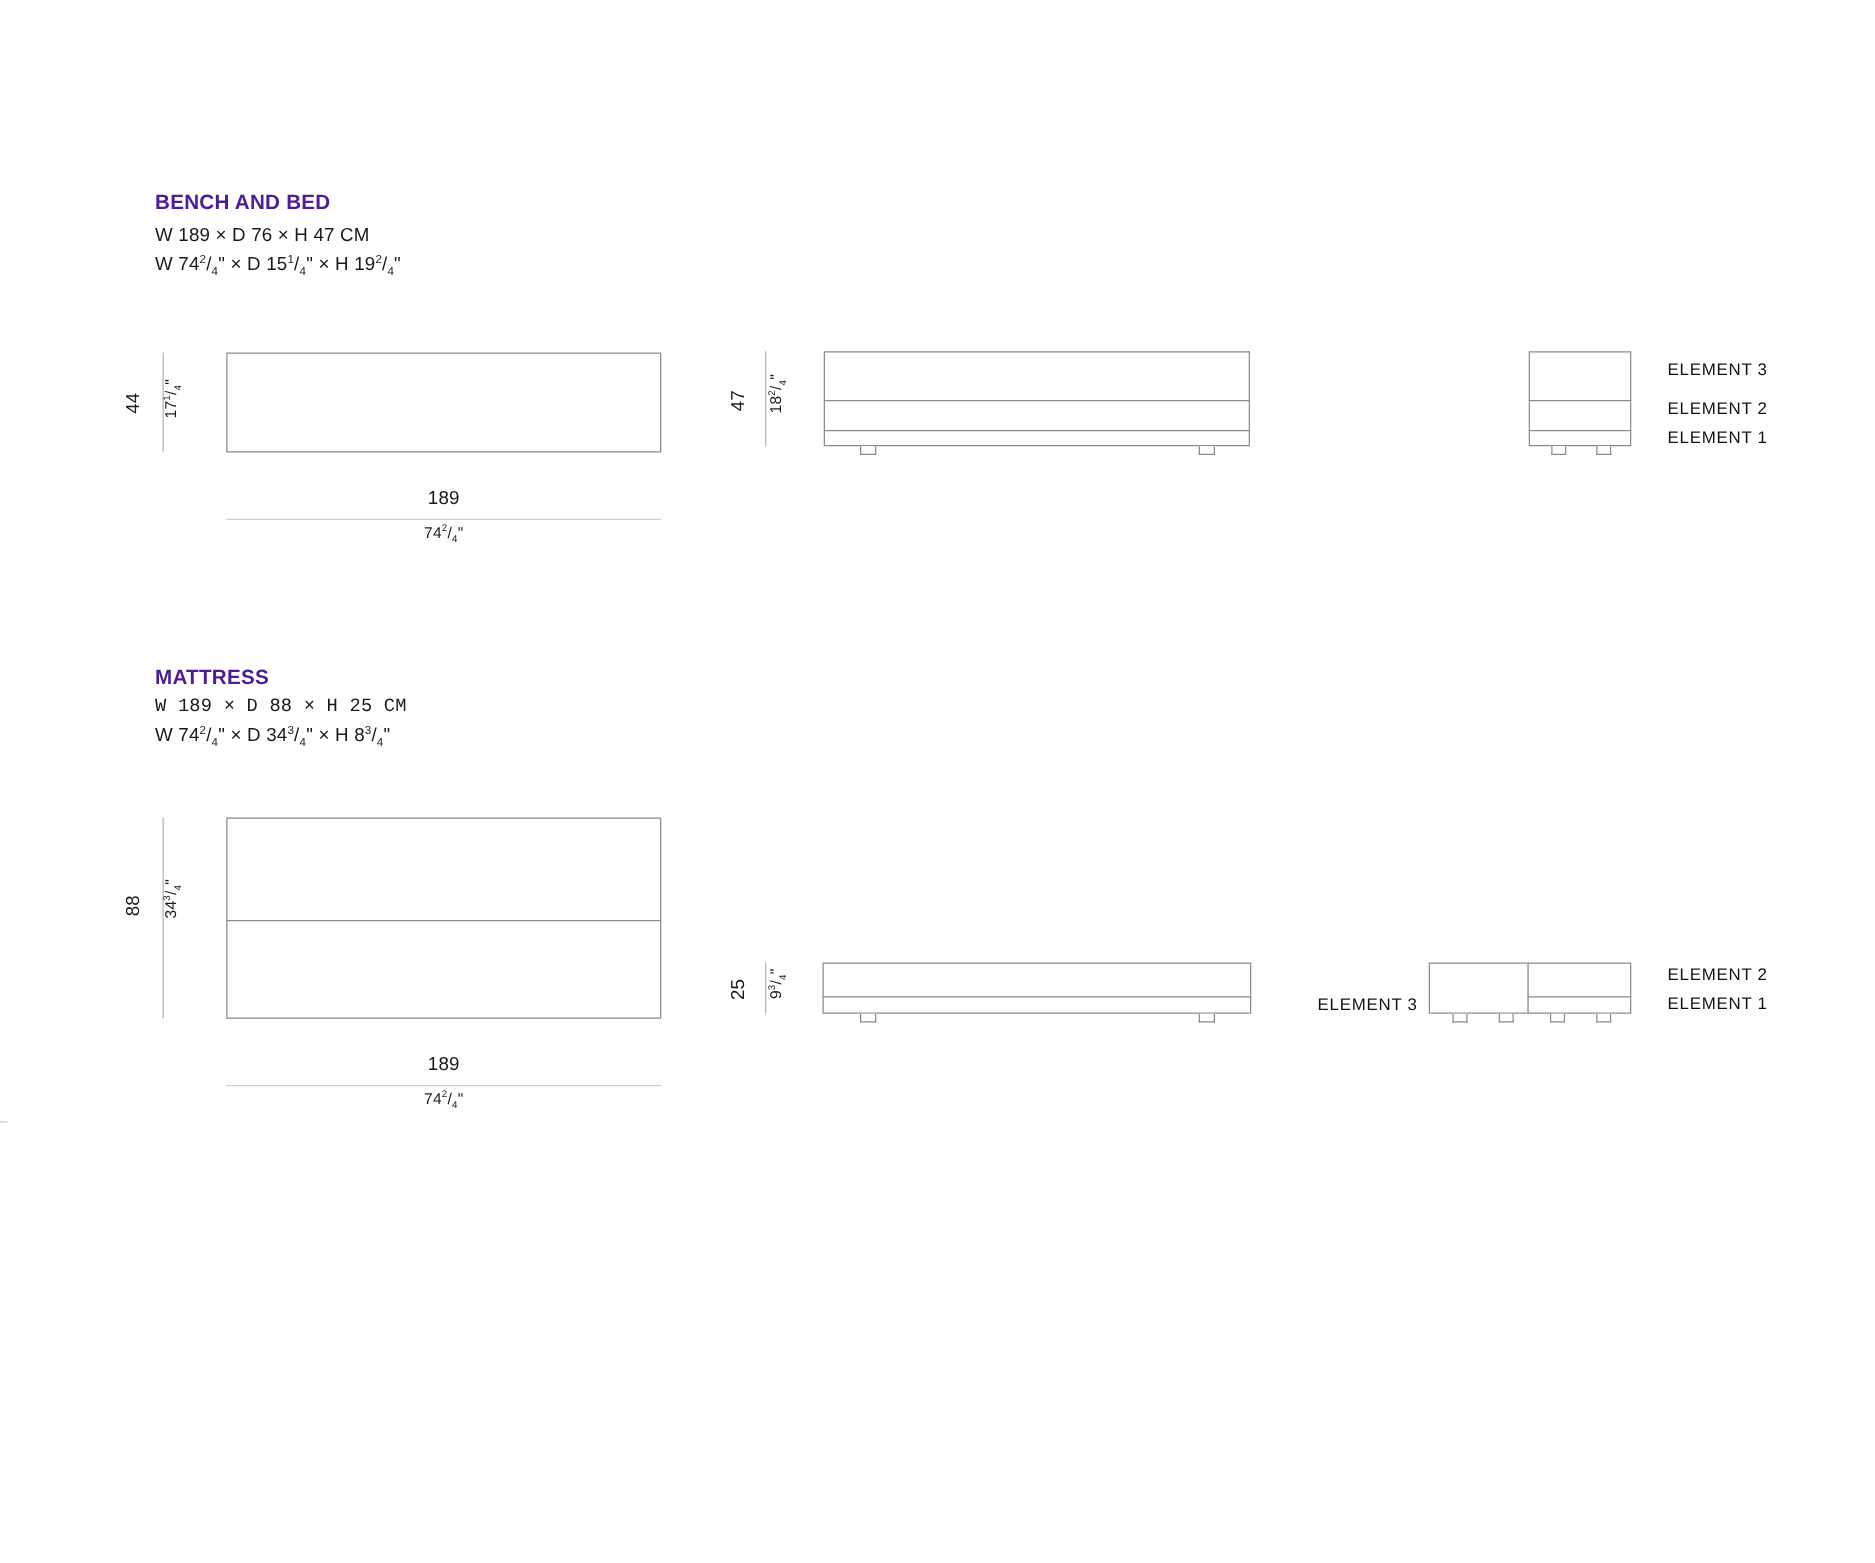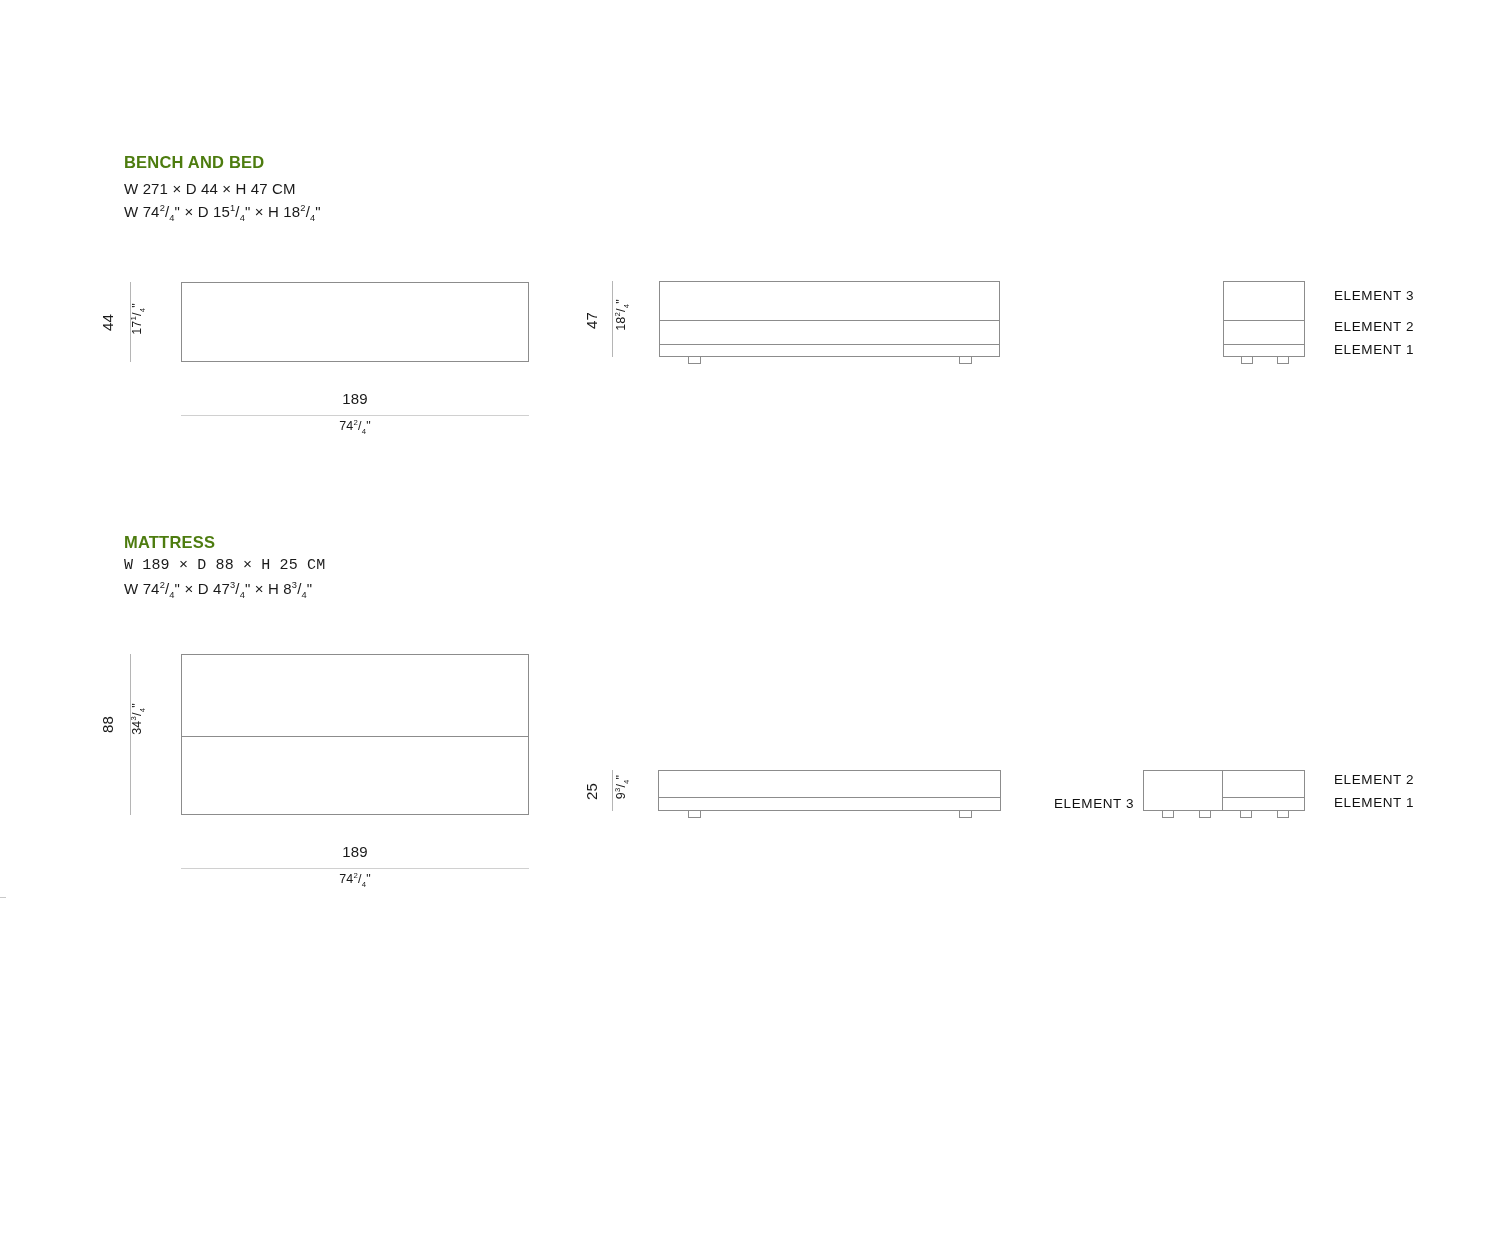--- a/index.html
+++ b/index.html
@@ -15,21 +15,21 @@
     color: #1a1a1a;
     overflow: hidden;
   }
   .abs { position: absolute; }
 
   
   .sec-title {
     font-size: 16.5px;
     font-weight: bold;
     letter-spacing: 0.2px;
-    color: #4d7c0f;
+    color: #4c1d95;
     white-space: nowrap;
   }
   .sec-line {
     font-size: 15px;
     font-weight: normal;
     letter-spacing: 0.15px;
     color: #1a1a1a;
     white-space: nowrap;
   }
   .sec-line sup {
@@ -105,28 +105,28 @@
     height: 1px;
   }
 </style>
 </head>
 <body>
 
 <div class="abs" style="left:0;top:0;width:1500px;height:470px;">
 
   <div class="abs sec-title" style="left:124px;top:153px;">BENCH AND BED</div>
 
-  <div class="abs sec-line" style="left:124px;top:180px;">W 271 × D 44 × H 47 CM</div>
+  <div class="abs sec-line" style="left:124px;top:180px;">W 189 × D 76 × H 47 CM</div>
 
   <div class="abs sec-line" style="left:124px;top:203px;">
     <span>W 74</span><sup>2</sup>/<sub>4</sub><span>"</span>
     <span>×</span>
     <span>D 15</span><sup>1</sup>/<sub>4</sub><span>"</span>
     <span>×</span>
-    <span>H 18</span><sup>2</sup>/<sub>4</sub><span>"</span>
+    <span>H 19</span><sup>2</sup>/<sub>4</sub><span>"</span>
   </div>
 
   <div class="abs shape" style="left:181px;top:282px;width:348px;height:80px;"></div>
 
   <div class="abs ext-line" style="left:130px;top:282px;height:80px;"></div>
   <div class="abs rot dim" style="left:82px;top:314px;width:50px;">44</div>
   <div class="abs rot dim-sm" style="left:112px;top:312px;width:50px;">
     <span>17</span><sup>1</sup>/<sub>4</sub>"
   </div>
 
@@ -161,21 +161,21 @@
 
 <div class="abs" style="left:0;top:0;width:1500px;height:920px;">
 
   <div class="abs sec-title" style="left:124px;top:533px;">MATTRESS</div>
 
   <div class="abs sec-line" style="left:124px;top:557px;font-family:Liberation Mono, monospace;">W 189 × D 88 × H 25 CM</div>
 
   <div class="abs sec-line" style="left:124px;top:580px;">
     <span>W 74</span><sup>2</sup>/<sub>4</sub><span>"</span>
     <span>×</span>
-    <span>D 47</span><sup>3</sup>/<sub>4</sub><span>"</span>
+    <span>D 34</span><sup>3</sup>/<sub>4</sub><span>"</span>
     <span>×</span>
     <span>H 8</span><sup>3</sup>/<sub>4</sub><span>"</span>
   </div>
 
   <div class="abs shape" style="left:181px;top:654px;width:348px;height:161px;"></div>
   <div class="abs hline" style="left:181px;top:736px;width:348px;"></div>
 
   <div class="abs ext-line" style="left:130px;top:654px;height:161px;"></div>
   <div class="abs rot dim" style="left:82px;top:716px;width:50px;">88</div>
   <div class="abs rot dim-sm" style="left:112px;top:712px;width:50px;">

